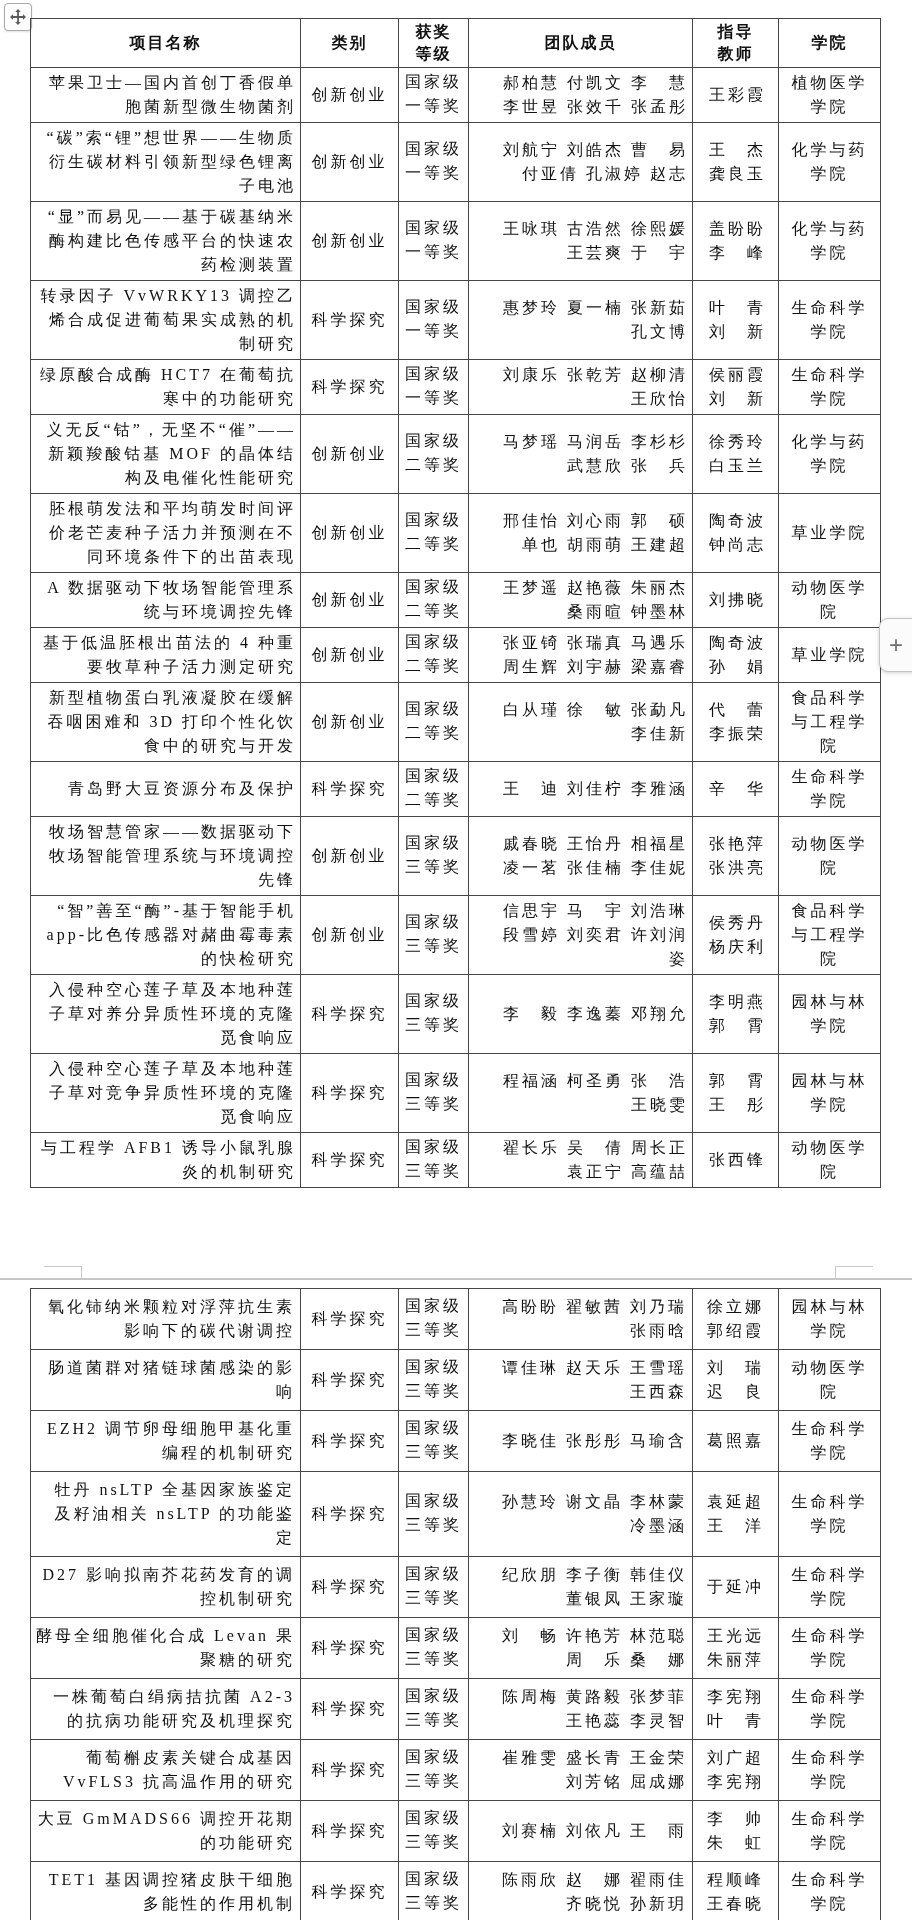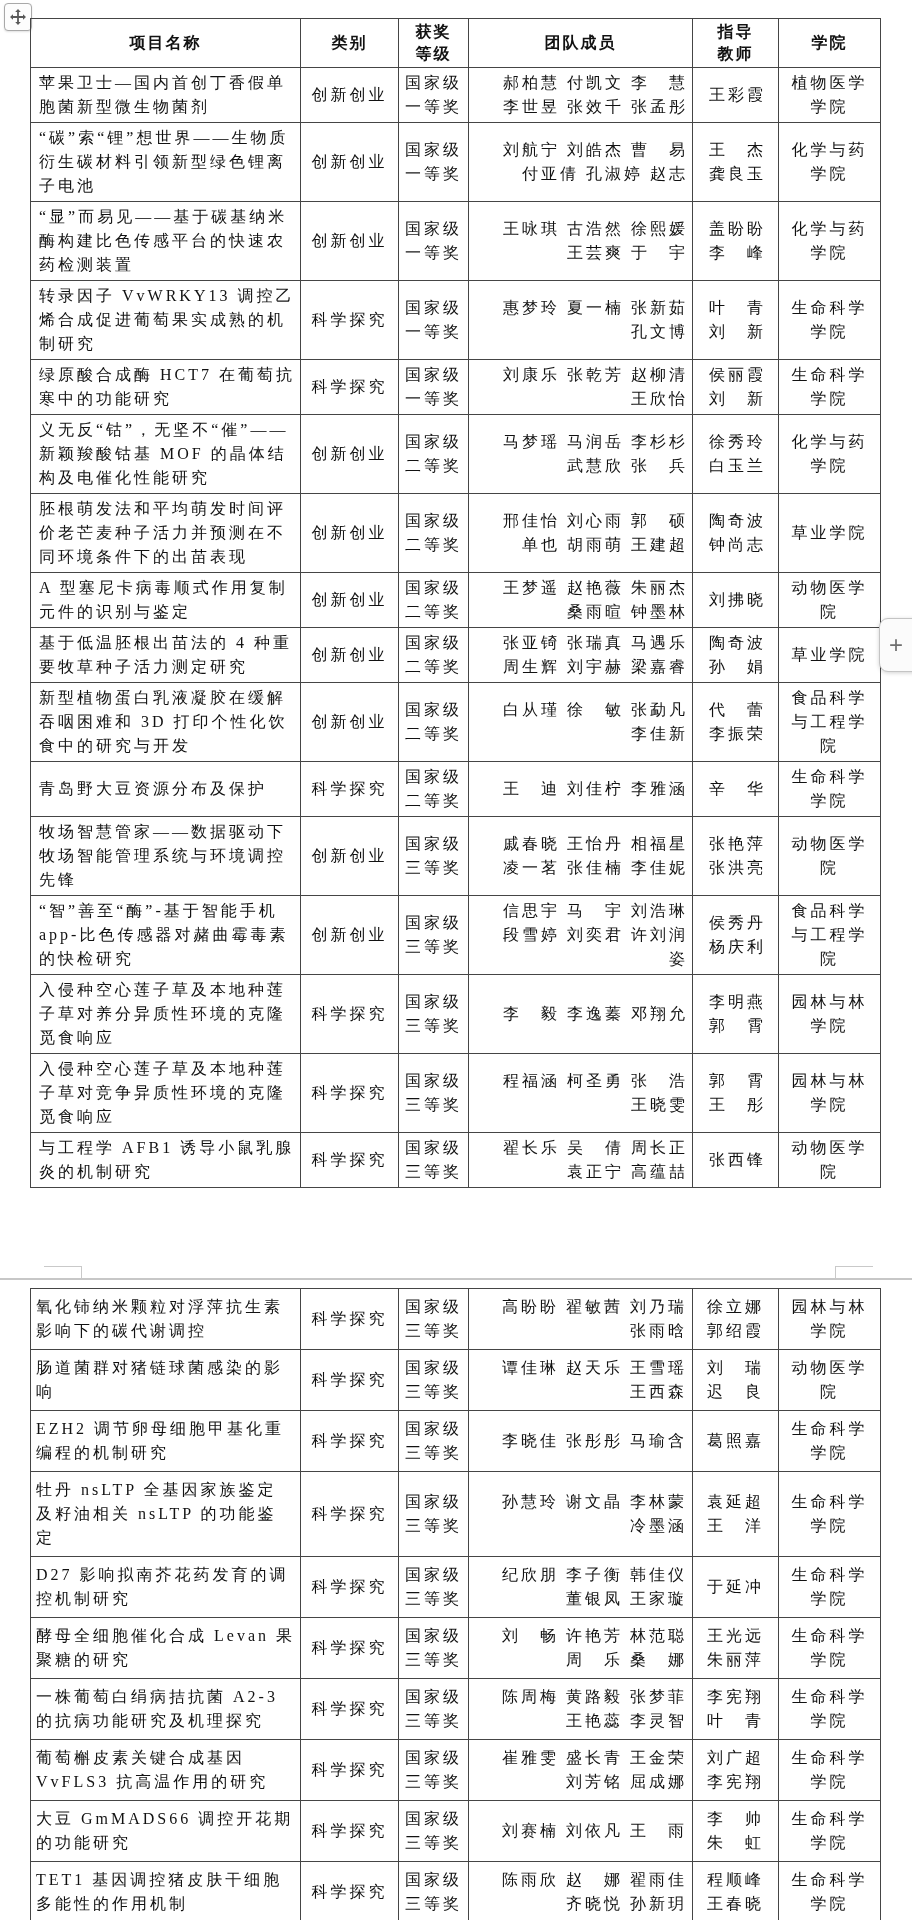--- a/index.html
+++ b/index.html
@@ -46,23 +46,23 @@
     letter-spacing:2px;
     padding:2px 2px;
   }
   td{
     text-align:center;
     line-height:24px;
     letter-spacing:3px;
     padding:3px 5px;
   }
   #table2 td{padding:6px 5px;}
-  td.col-name{text-align:left;padding-left:8px;padding-right:4px;}
+  td.col-name{text-align:right;padding-left:8px;padding-right:4px;}
   td.col-members{text-align:right;padding-left:10px;padding-right:4px;}
-  td.col-award{padding-left:2px;padding-right:2px;}
+  td.col-award{padding-left:2px;padding-right:2px;font-family:Liberation Mono, monospace;}
   td.col-advisors{padding-left:6px;padding-right:2px;}
   
   .page-divider{
     position:absolute;left:0;top:1278px;
     width:912px;height:2px;background:#c7c7c7;
   }
   .mark-left{
     position:absolute;left:44px;top:1266px;
     width:37px;height:11px;
     border-top:1px solid #c9c9c9;border-right:1px solid #c9c9c9;
@@ -196,21 +196,21 @@
         <td class="col-category">创新创业</td>
         <td class="col-award">国家级
 二等奖</td>
         <td class="col-members">邢佳怡 刘心雨 郭　硕
 单也 胡雨萌 王建超</td>
         <td class="col-advisors">陶奇波
 钟尚志</td>
         <td class="col-college">草业学院</td>
       </tr>
       <tr>
-        <td class="col-name">A 型塞尼卡病毒顺式作用复制元件的识别与鉴定</td>
+        <td class="col-name">A 数据驱动下牧场智能管理系统与环境调控先锋</td>
         <td class="col-category">创新创业</td>
         <td class="col-award">国家级
 二等奖</td>
         <td class="col-members">王梦遥 赵艳薇 朱丽杰
 桑雨暄 钟墨林</td>
         <td class="col-advisors">刘拂晓</td>
         <td class="col-college">动物医学
 院</td>
       </tr>
       <tr>

